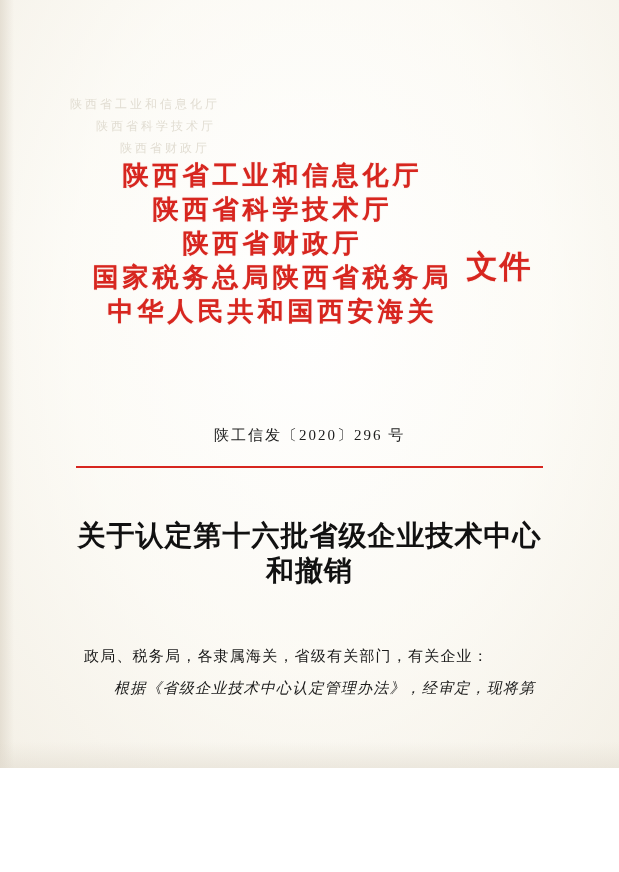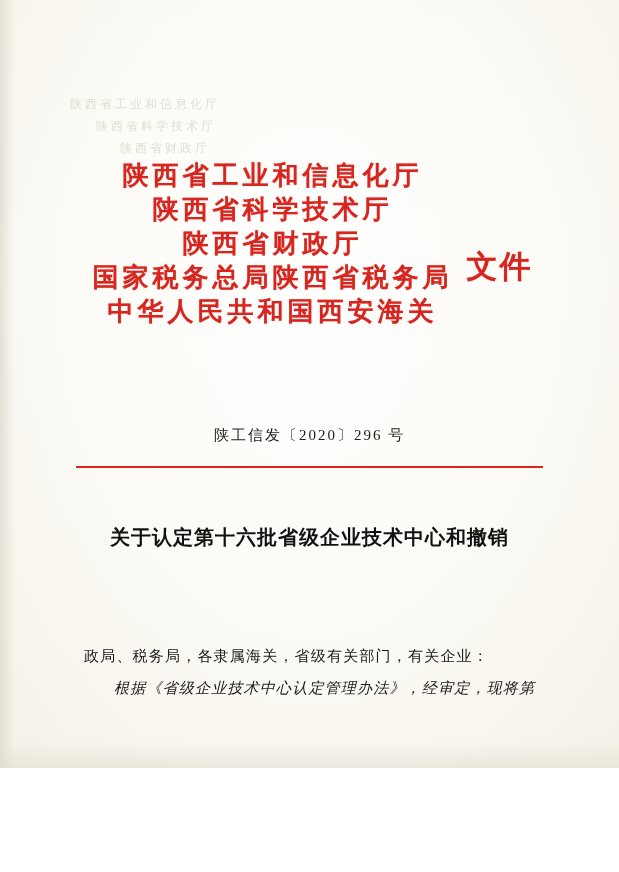--- a/index.html
+++ b/index.html
@@ -118,23 +118,23 @@
 
   
   #title-block {
     position: absolute;
     left: 72px;
     right: 72px;
     top: 520px;
     text-align: center;
   }
   .title-line {
-    font-family: Liberation Serif, serif;
+    font-family: Liberation Mono, monospace;
     font-weight: bold;
-    font-size: 20px;
+    font-size: 28px;
     line-height: 35px;
     letter-spacing: 1px;
     color: #111111;
   }
 
   
   #body-block {
     position: absolute;
     left: 84px;
     right: 76px;

